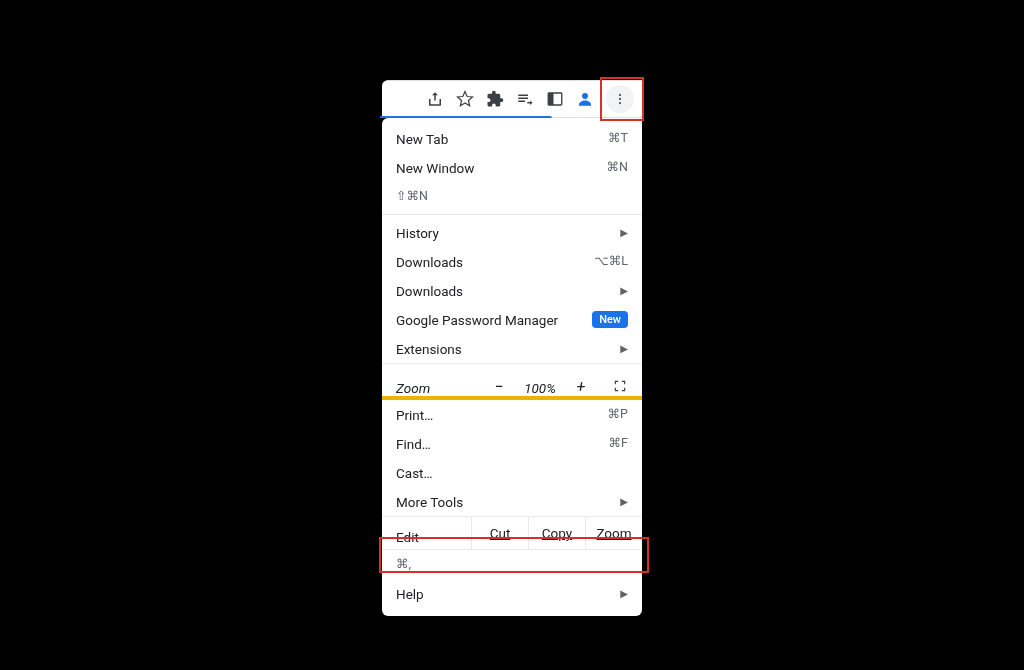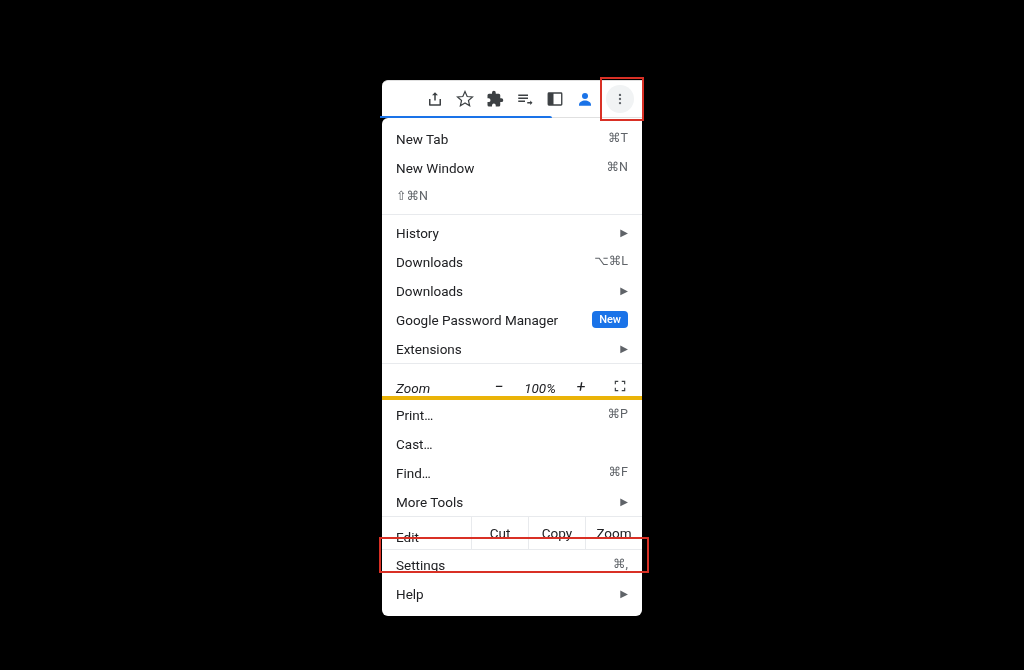--- a/index.html
+++ b/index.html
@@ -18,21 +18,21 @@
   .sep{height:1px;background:#e8eaed;margin:3px 0;}
   .badge{background:#1a73e8;color:#fff;font-size:11px;padding:2px 7px;border-radius:4px;margin-left:6px;font-weight:500;}
   .zoomrow{display:flex;align-items:flex-end;height:32px;border-top:1px solid #e8eaed;border-bottom:4px solid #eab308;font-style:italic;}
   .zoomrow .zl{flex:1;padding-left:14px;}
   .zbtn{width:34px;text-align:center;color:#202124;font-size:16px;}
   .zval{width:48px;text-align:center;}
   .zfull{width:44px;text-align:center;}
   .zfull svg{width:14px;height:14px;margin-top:3px;}
   .editrow{display:flex;align-items:stretch;height:32px;border-top:1px solid #e8eaed;border-bottom:1px solid #e8eaed;}
   .editrow .el{flex:1;padding-left:14px;display:flex;align-items:center;margin-top:8px;}
-  .ebtn{width:56px;border-left:1px solid #e8eaed;display:flex;align-items:center;justify-content:center;}
+  .ebtn{width:56px;border-left:1px solid #e8eaed;display:flex;align-items:center;justify-content:center;text-decoration:underline;}
   .hl-red{position:absolute;border:2px solid #d93025;pointer-events:none;}
   #hl1{left:600px;top:77px;width:40px;height:40px;}
   #hl2{left:379px;top:537px;width:266px;height:32px;}
 </style>
 </head>
 <body>
 
 <div class="stage">
   <div class="toolbar">
     <span class="ticon">
@@ -122,40 +122,39 @@
       <span class="zfull"><svg viewBox="0 0 24 24" fill="none" stroke="#3c4043" stroke-width="2">
             <path d="M4 9V4h5M20 9V4h-5M4 15v5h5M20 15v5h-5"></path>
           </svg></span>
     </div>
 
     <div class="row">
       <span class="label">Print…</span>
       <span class="short">⌘P</span>
     </div>
     <div class="row">
-      <span class="label">Cast…</span>
+      <span class="label">Find…</span>
+      <span class="short">⌘F</span>
     </div>
     <div class="row">
-      <span class="label">Find…</span>
-      <span class="short">⌘F</span>
+      <span class="label">Cast…</span>
     </div>
     <div class="row">
       <span class="label">More Tools</span>
       <span class="chev">▶</span>
     </div>
 
     <div class="editrow">
       <span class="el">Edit</span>
       <span class="ebtn">Cut</span>
       <span class="ebtn">Copy</span>
       <span class="ebtn">Zoom</span>
     </div>
 
     <div class="row">
-      <span class="label">Settings</span>
       <span class="short">⌘,</span>
     </div>
     <div class="row">
       <span class="label">Help</span>
       <span class="chev">▶</span>
     </div>
     <div style="height:8px"></div>
   </div>
 </div>
 

